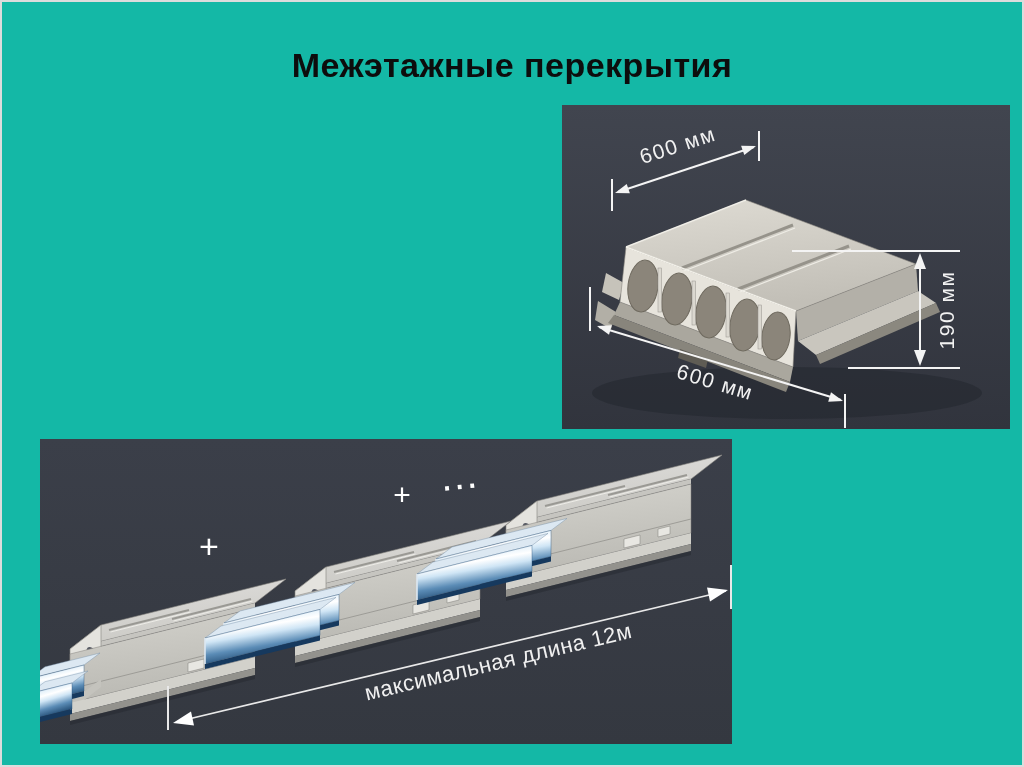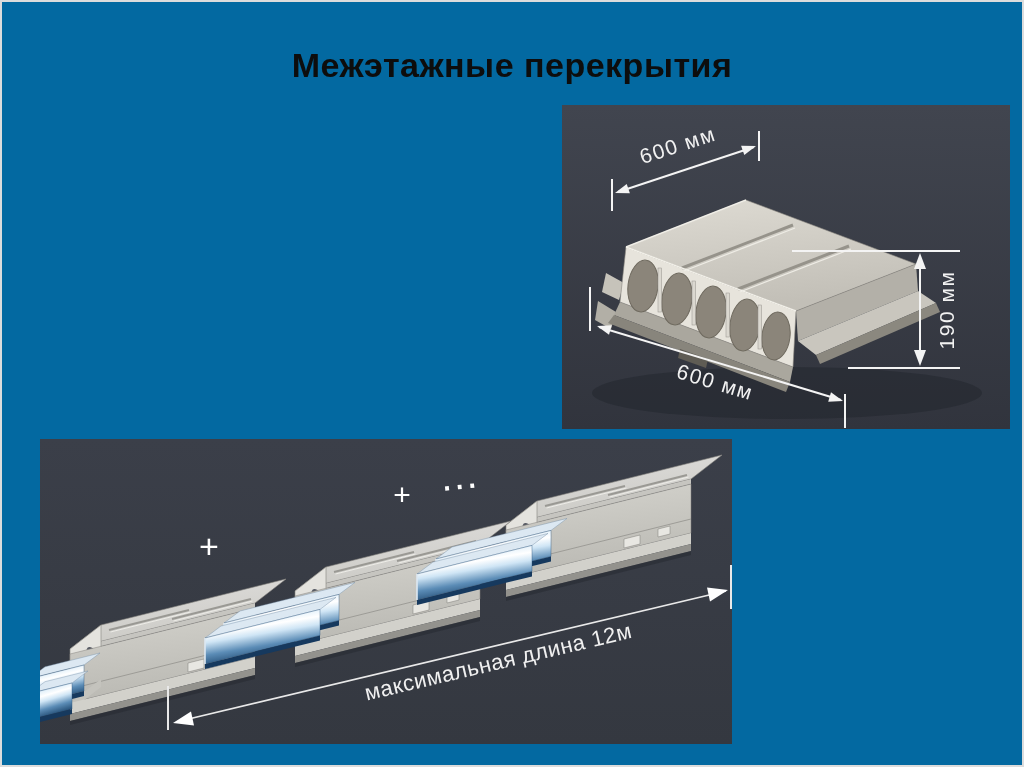--- a/index.html
+++ b/index.html
@@ -1,19 +1,19 @@
 <!DOCTYPE html>
 <html><head>
 <meta charset="utf-8">
 <style>
   html,body{margin:0;padding:0;background:#ffffff;}
   .slide{
     position:relative;
     width:1024px;height:767px;
-    background:#0369a1;
+    background:#14b8a6;
     border:2px solid #dcdcdc;
     box-sizing:border-box;
     overflow:hidden;
     font-family:"Liberation Sans",sans-serif;
   }
   .title{
     position:absolute;top:44px;left:0;width:100%;
     text-align:center;
     font-size:34px;font-weight:bold;color:#0d0d0d;
     letter-spacing:.5px;

